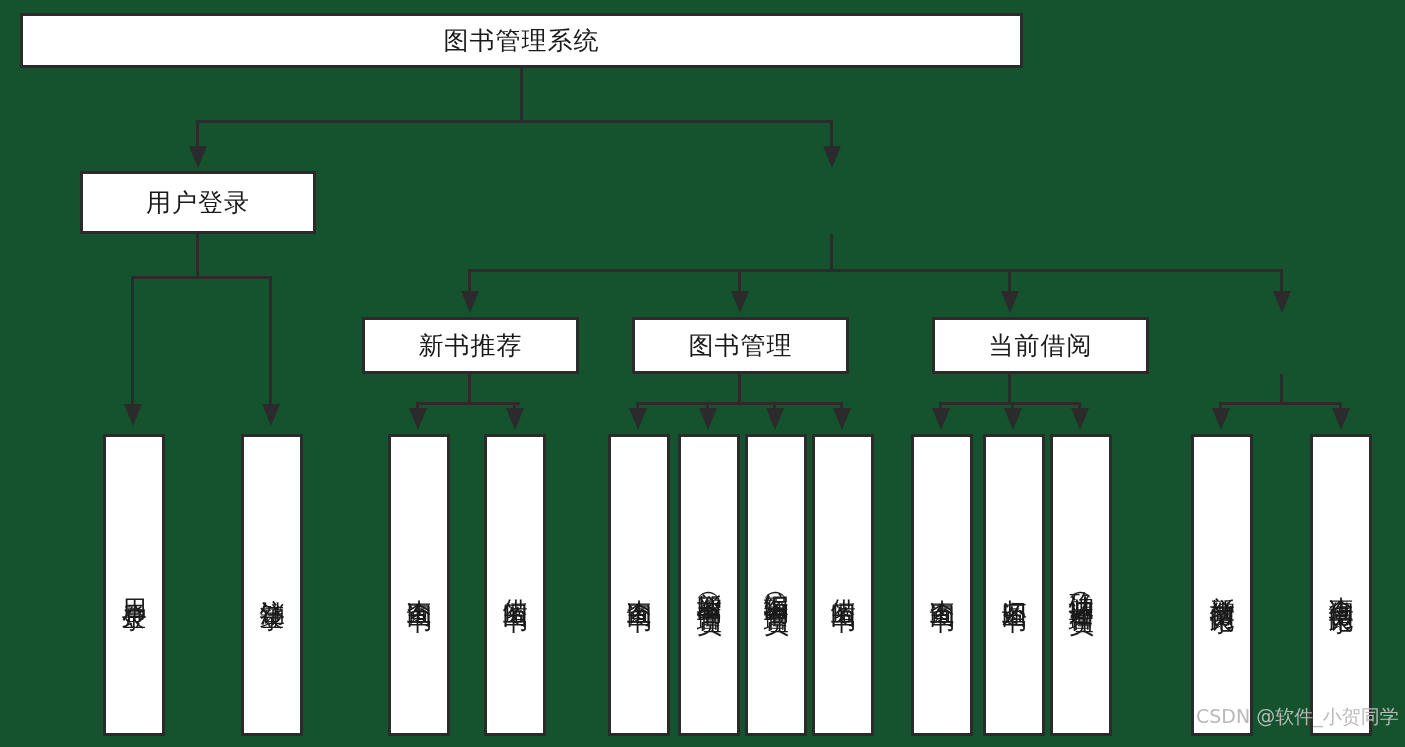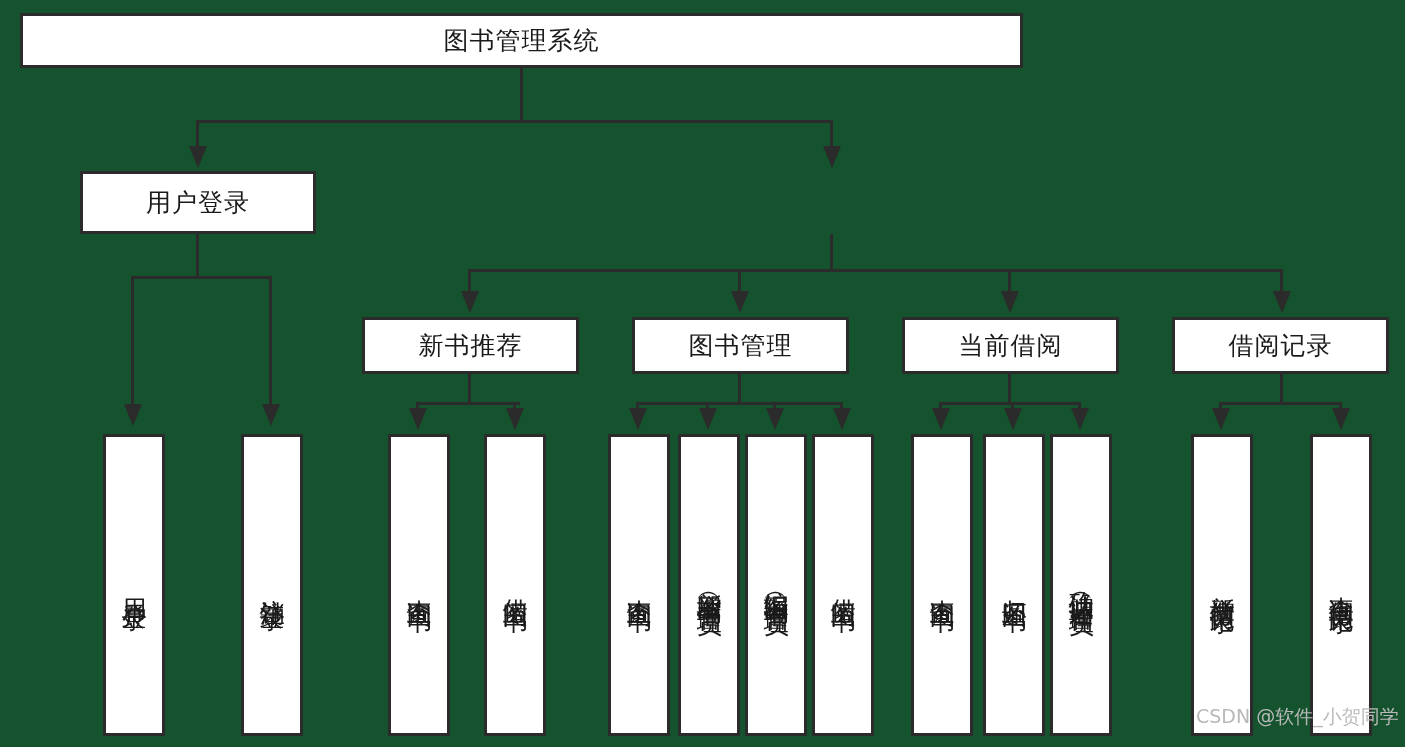--- a/index.html
+++ b/index.html
@@ -79,25 +79,22 @@
   <div class="node h" style="left: 80px; top: 171px; width: 236px; height: 63px;">
     <span>用户登录</span>
   </div>
 
   <div class="node h" style="left: 362px; top: 317px; width: 217px; height: 57px; justify-content: center;">
     <span>新书推荐</span>
   </div>
   <div class="node h" style="left: 632px; top: 317px; width: 217px; height: 57px;">
     <span>图书管理</span>
   </div>
-  <div class="node h" style="left: 902px; top: 317px; width: 217px; height: 57px;">
+  <div class="node h" style="left: 932px; top: 317px; width: 217px; height: 57px;">
     <span>当前借阅</span>
-  </div>
-  <div class="node h" style="left: 1172px; top: 317px; width: 217px; height: 57px;">
-    <span>借阅记录</span>
   </div>
 
   <div class="node v" style="left: 103px; top: 434px; width: 62px; height: 302px;">
     <span class="vtxt">用户登录</span>
   </div>
   <div class="node v" style="left: 241px; top: 434px; width: 62px; height: 302px;">
     <span class="vtxt">注销登录</span>
   </div>
   <div class="node v" style="left: 388px; top: 434px; width: 62px; height: 302px;">
     <span class="vtxt">查询图书</span>

